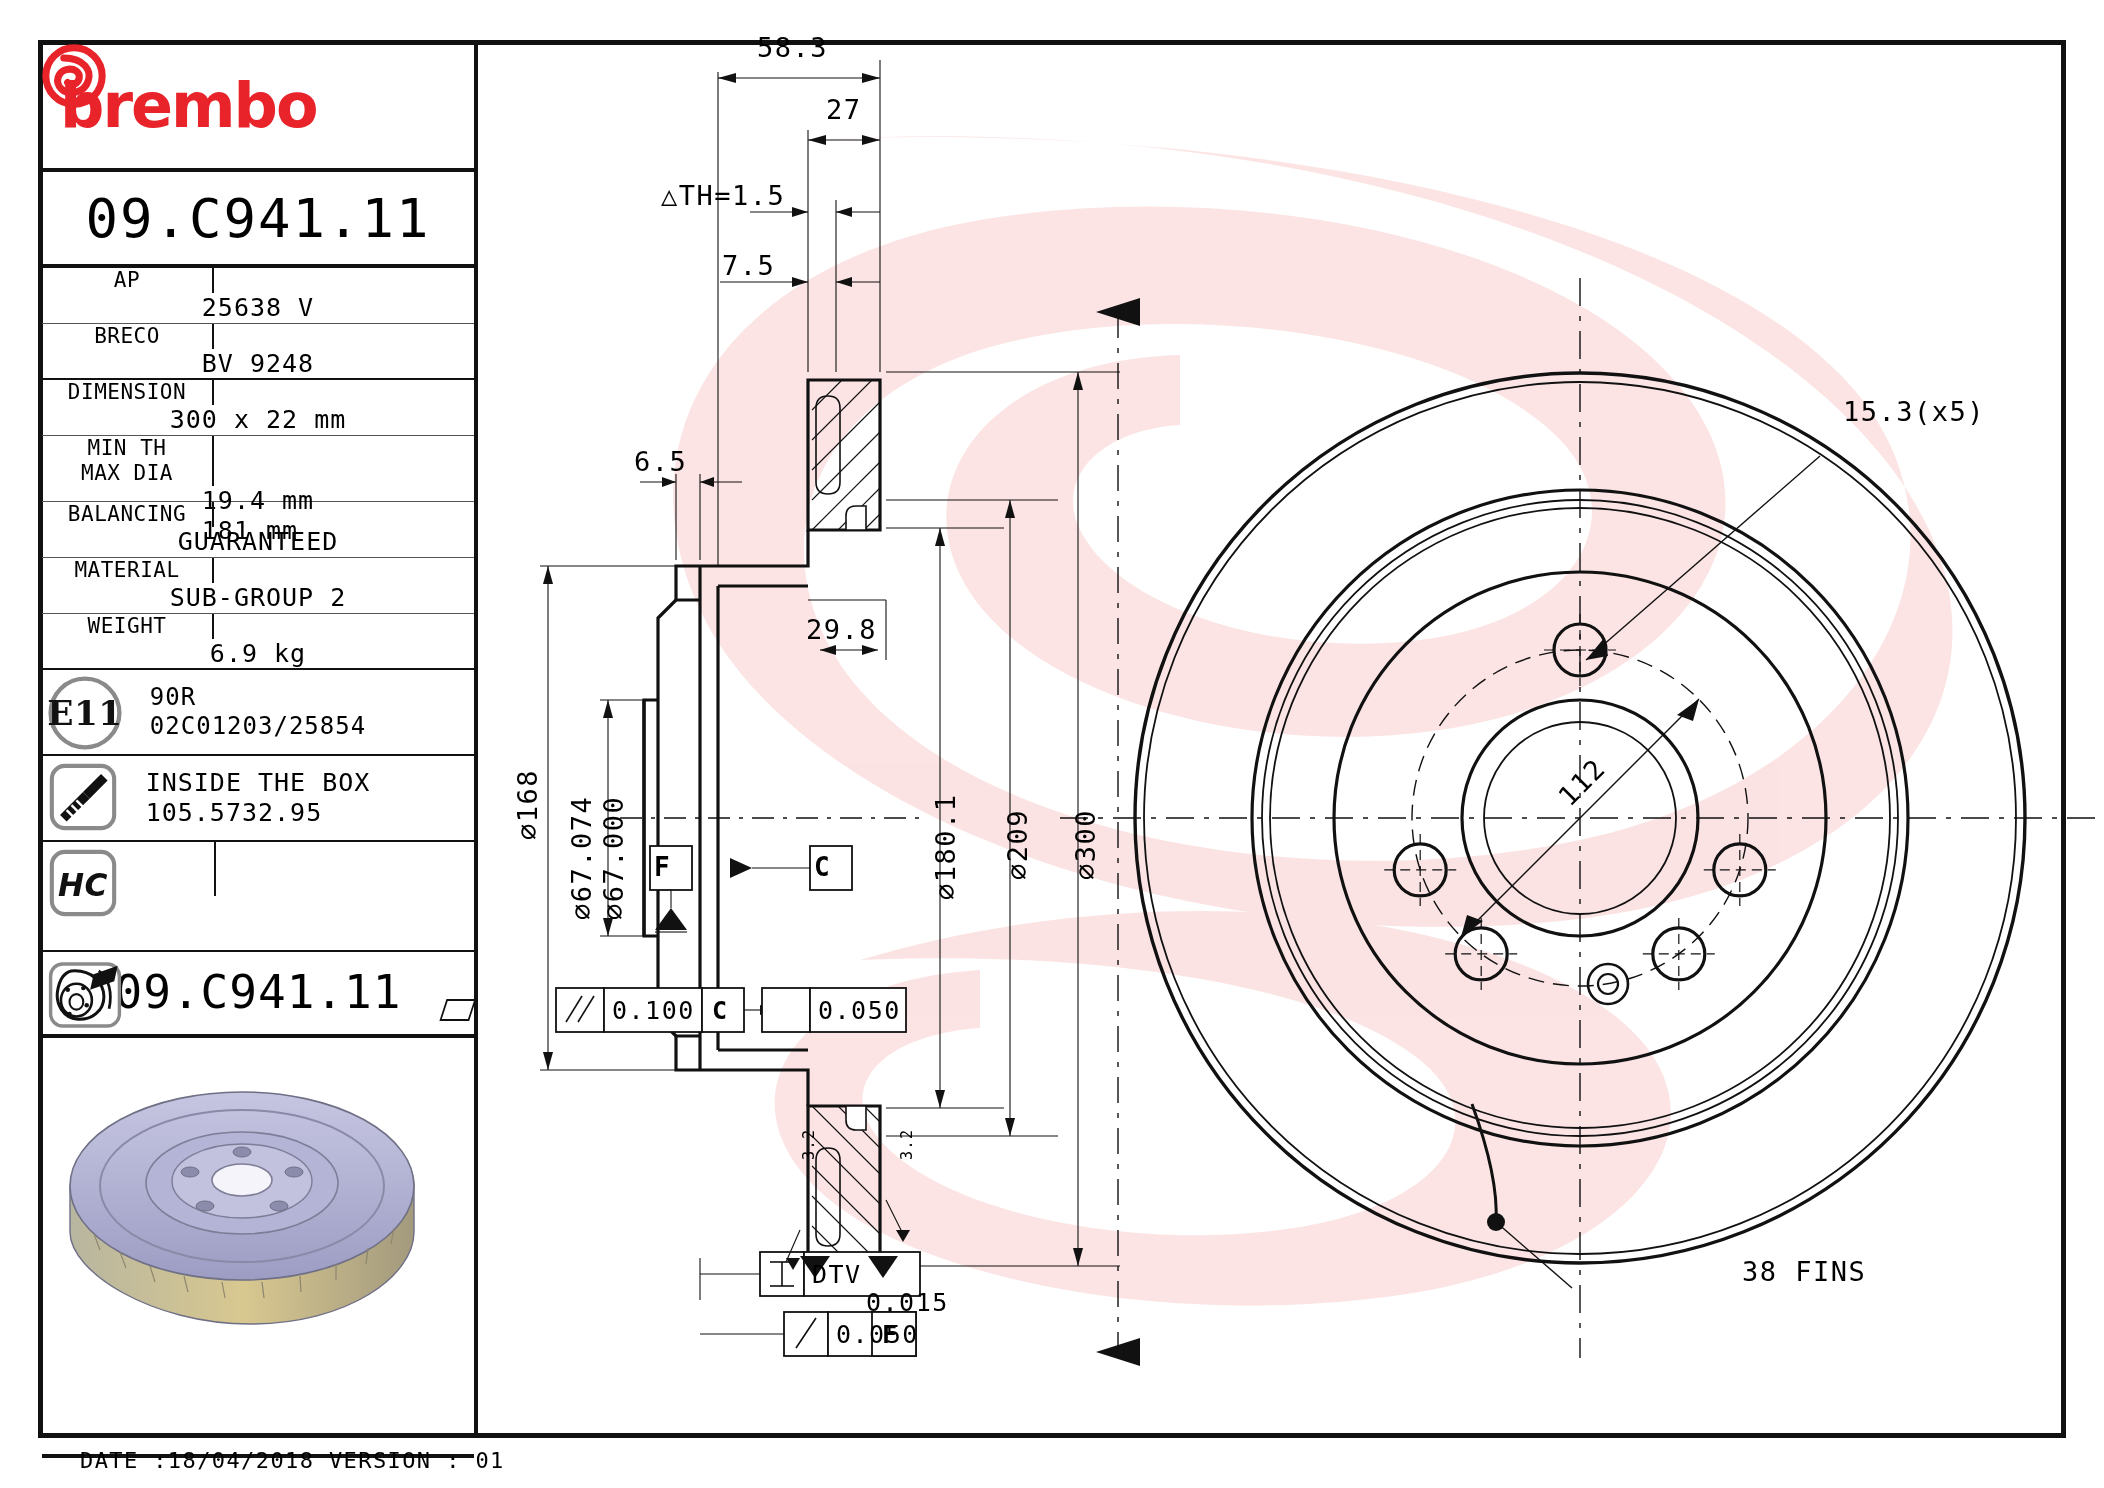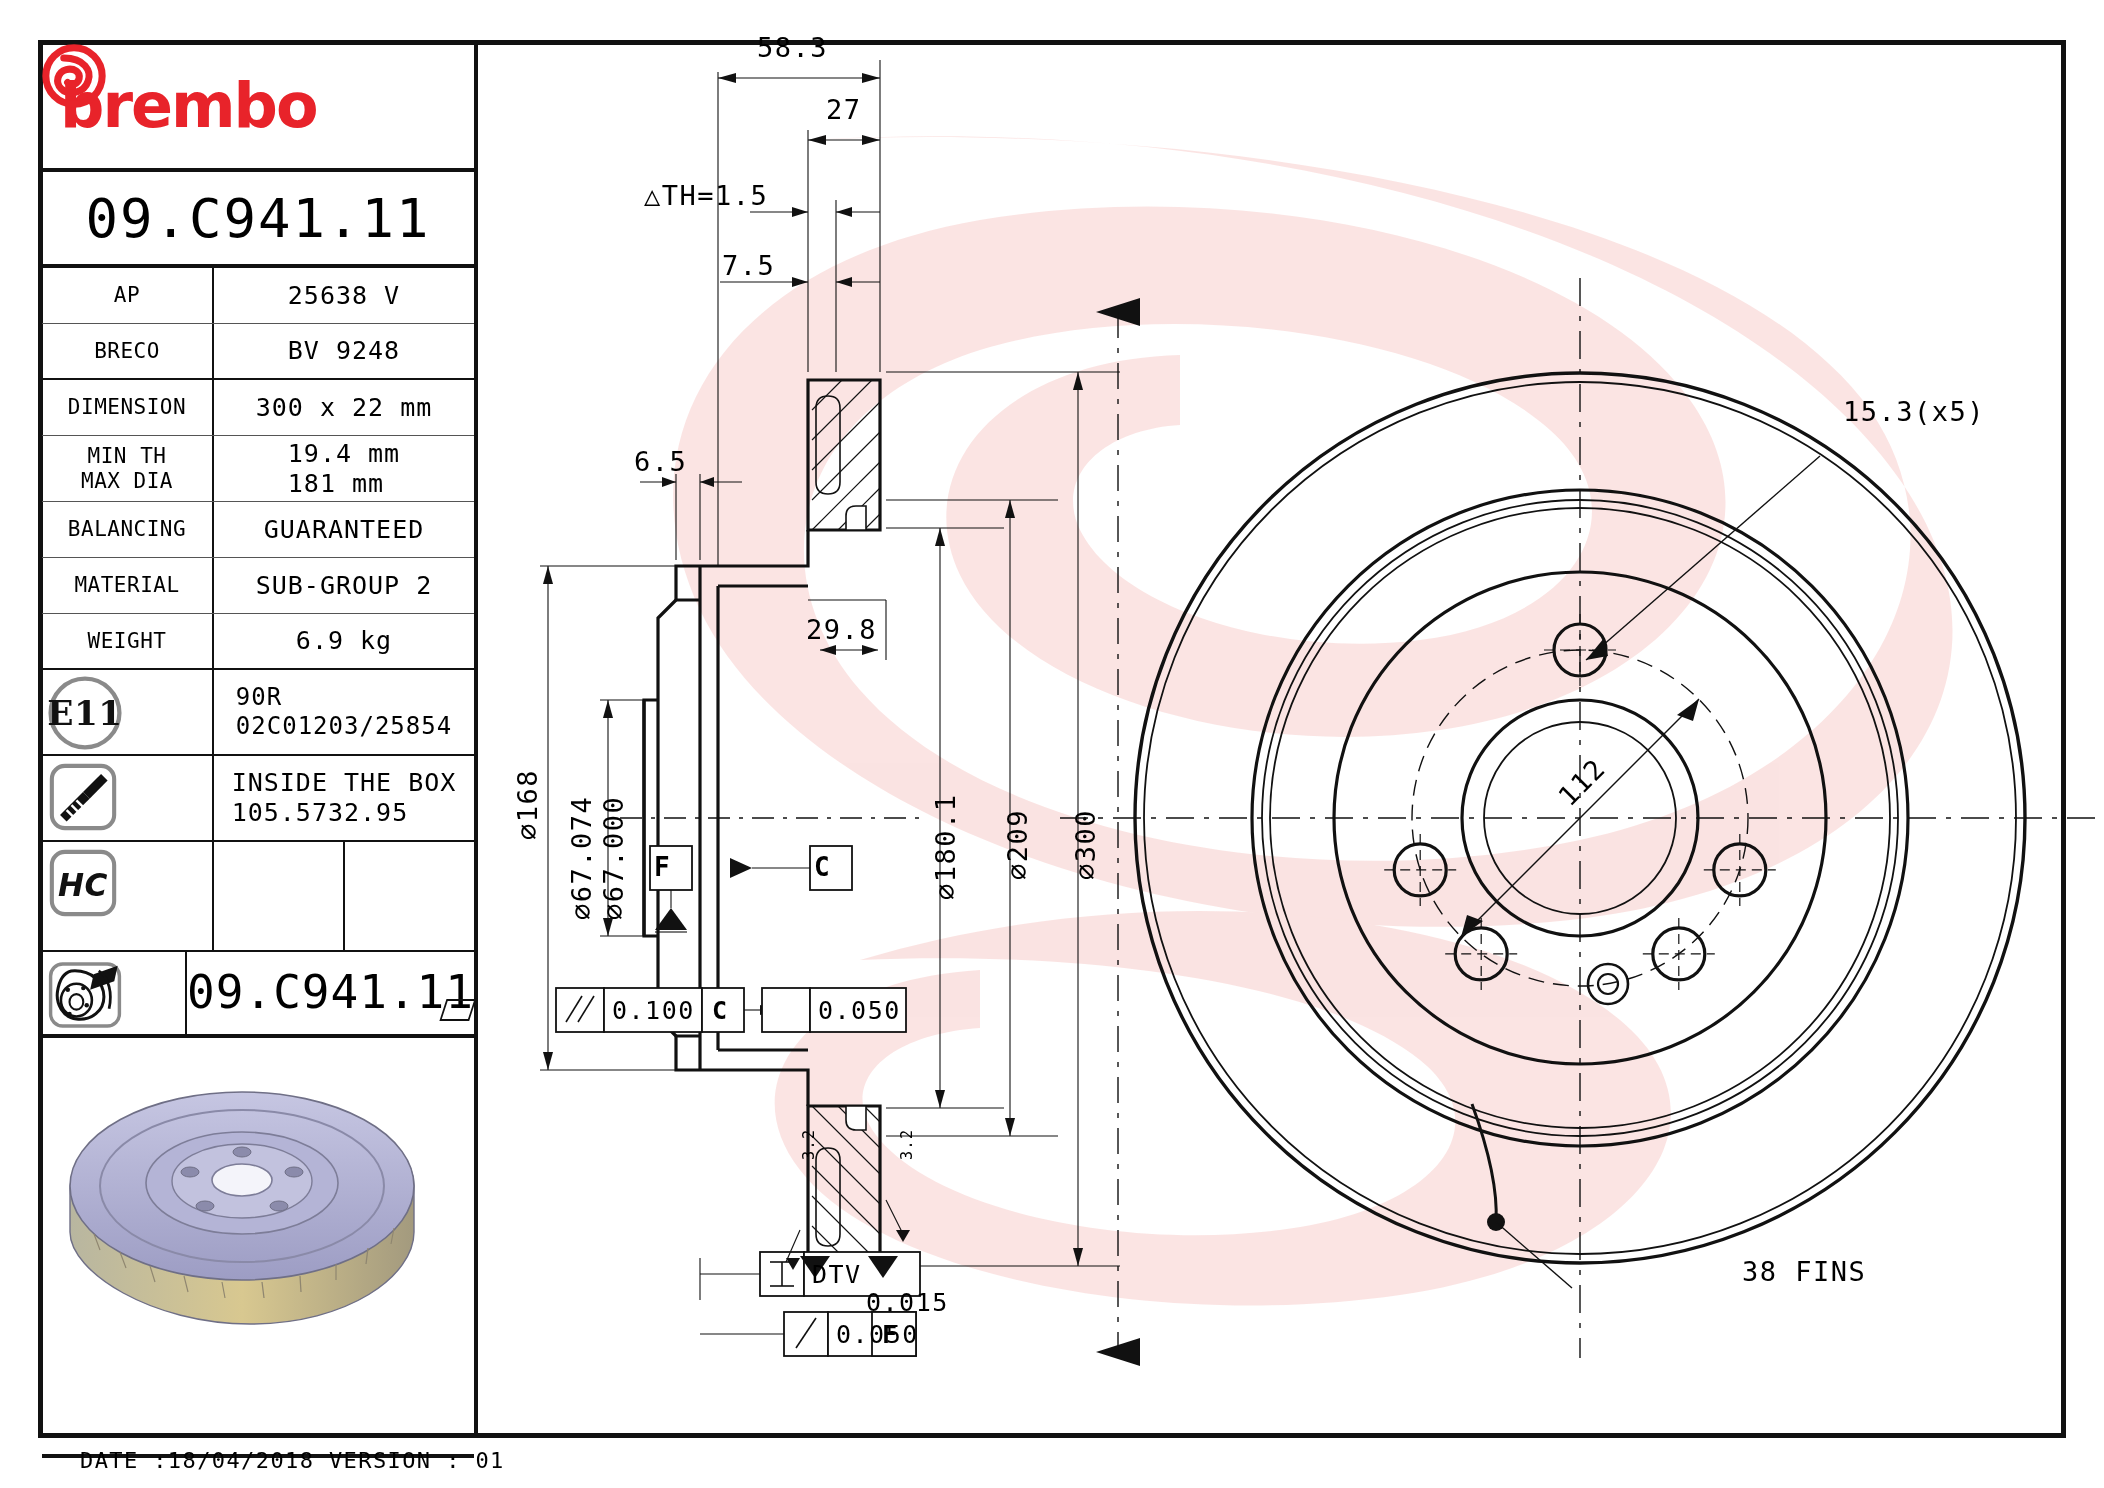--- a/index.html
+++ b/index.html
@@ -12,21 +12,21 @@
   .outer-frame { position:absolute; left:38px; top:40px; width:2028px; height:1398px;
      border:5px solid #111; }
 
   
   .watermark { position:absolute; left:560px; top:80px; width:1420px; height:1330px;
      opacity:.16; pointer-events:none; }
 
   
   .info-table { position:absolute; left:42px; top:44px; width:432px;
      border:none; }
-  .row { display:flex; border-bottom:2px solid #111; position:relative; }
+  .row { display:flex; border-bottom:2px solid #111; position:relative;flex-direction:column; }
   .row.thin { border-bottom:1px solid #555; }
   .cellL { width:172px; display:flex; align-items:center; justify-content:center;
      border-right:2px solid #111; font-size:21px; letter-spacing:.5px; text-align:center;
      line-height:1.18; }
   .cellR { flex:1; display:flex; align-items:center; justify-content:center;
      font-size:25px; letter-spacing:1px; line-height:1.2; text-align:left; }
 
   .logo-row { height:128px; display:flex; align-items:center; padding-left:18px;
      border-bottom:4px solid #111; }
   .logo-mark { width:64px; height:64px; margin-right:14px; flex:0 0 auto;}
@@ -432,21 +432,21 @@
       <line x1="886" y1="1200" x2="902" y2="1232"></line>
       <path class="fillB" d="M896 1230 l14 0 l-7 12 Z"></path>
     </g>
 
     <path class="fillB" d="M800 1256 l30 0 l-15 22 Z"></path>
     <path class="fillB" d="M868 1256 l30 0 l-15 22 Z"></path>
   </svg>
 
   <div class="dimtxt" style="left:757px; top:32px">58.3</div>
   <div class="dimtxt" style="left:826px; top:94px">27</div>
-  <div class="dimtxt" style="left:644px; top:180px">△TH=1.5</div>
+  <div class="dimtxt" style="left:661px; top:180px">△TH=1.5</div>
   <div class="dimtxt" style="left:722px; top:250px">7.5</div>
   <div class="dimtxt" style="left:634px; top:446px">6.5</div>
   <div class="dimtxt" style="left:806px; top:614px">29.8</div>
 
   <div class="dimtxt vert" style="left:512px; top:840px">⌀168</div>
   <div class="dimtxt vert" style="left:566px; top:920px">⌀67.074</div>
   <div class="dimtxt vert" style="left:598px; top:920px">⌀67.000</div>
 
   <div class="dimtxt vert" style="left:930px; top:900px">⌀180.1</div>
   <div class="dimtxt vert" style="left:1002px; top:880px">⌀209</div>

